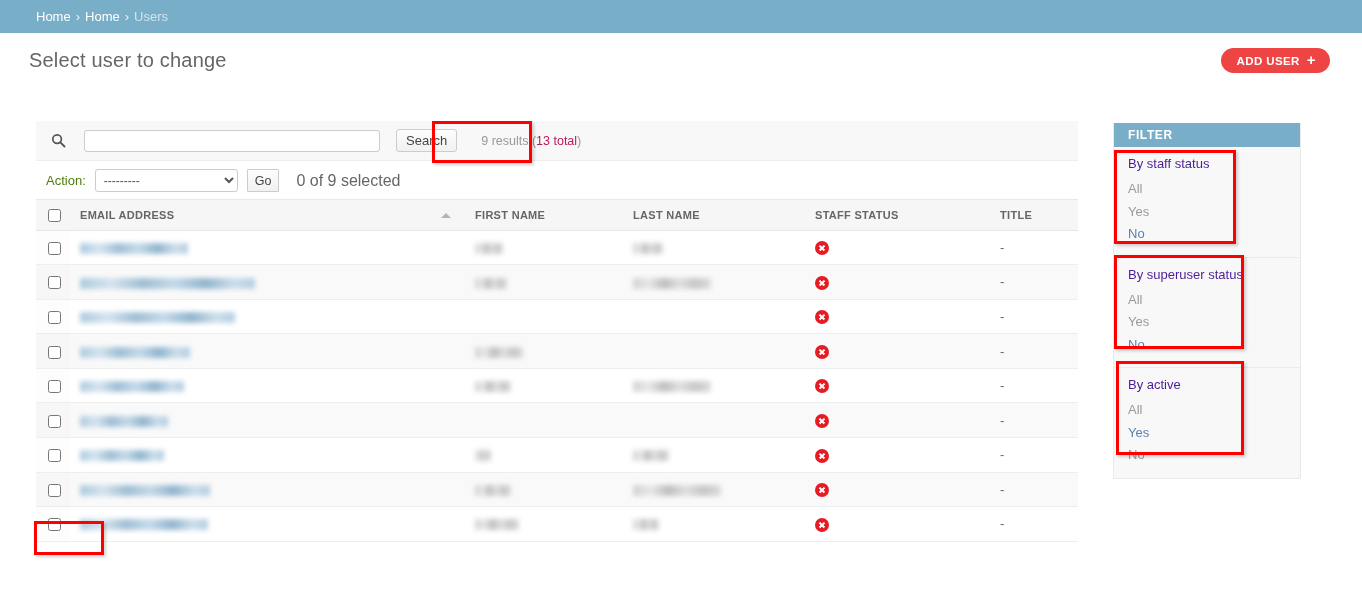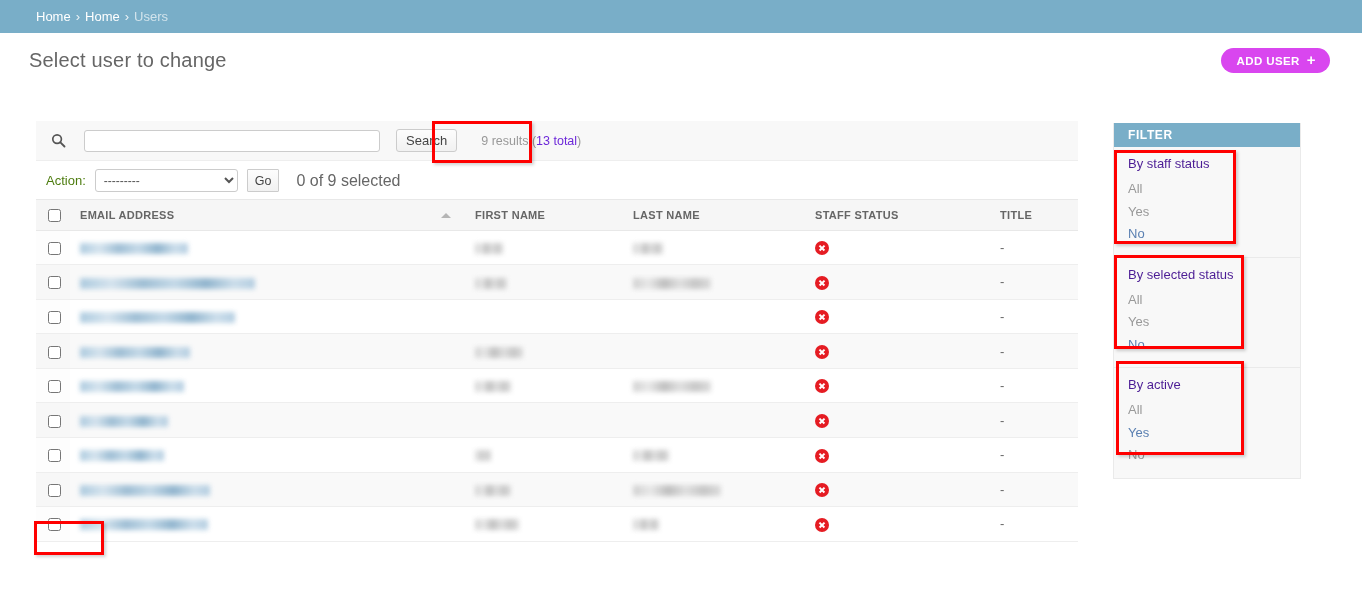--- a/index.html
+++ b/index.html
@@ -52,21 +52,21 @@
   }
 
   .object-tools {
     position: absolute;
     right: 32px; top: 15px;
   }
   .addlink {
     display: inline-flex;
     align-items: center;
     gap: 7px;
-    background: #d946ef;
+    background: #ef4444;
     color: #ffffff;
     border-radius: 15px;
     padding: 5px 14px 5px 16px;
     font-size: 11.5px;
     font-weight: bold;
     letter-spacing: .4px;
     text-transform: uppercase;
     text-decoration: none;
     cursor: pointer;
     user-select: none;
@@ -124,21 +124,21 @@
     font-size: 13px;
     color: #444;
     cursor: pointer;
   }
   .result-count {
     color: #999999;
     font-size: 12.5px;
     margin-left: 8px;
     white-space: nowrap;
   }
-  .result-count .total { color: #6d28d9; }
+  .result-count .total { color: #be185d; }
 
   
   .actions {
     display: flex;
     align-items: center;
     gap: 9px;
     padding: 9px 12px 8px 10px;
     background: #ffffff;
     height: 38px;
   }
@@ -491,21 +491,21 @@
     <div id="filter-groups">
         <div class="filter-group">
           <h3>By staff status</h3>
           <ul>
             <li><a href="#">All</a></li>
             <li><a href="#">Yes</a></li>
             <li class="selected"><a href="#">No</a></li>
           </ul>
         </div>
         <div class="filter-group">
-          <h3>By selected status</h3>
+          <h3>By superuser status</h3>
           <ul>
             <li><a href="#">All</a></li>
             <li><a href="#">Yes</a></li>
             <li class="selected"><a href="#">No</a></li>
           </ul>
         </div>
         <div class="filter-group">
           <h3>By active</h3>
           <ul>
             <li><a href="#">All</a></li>

